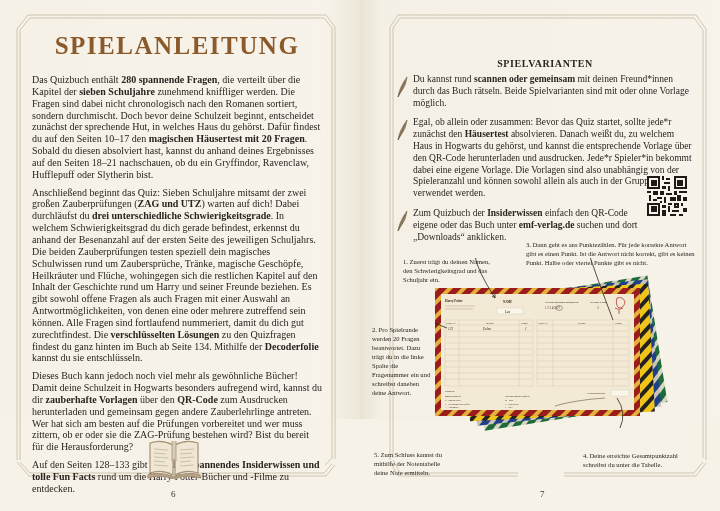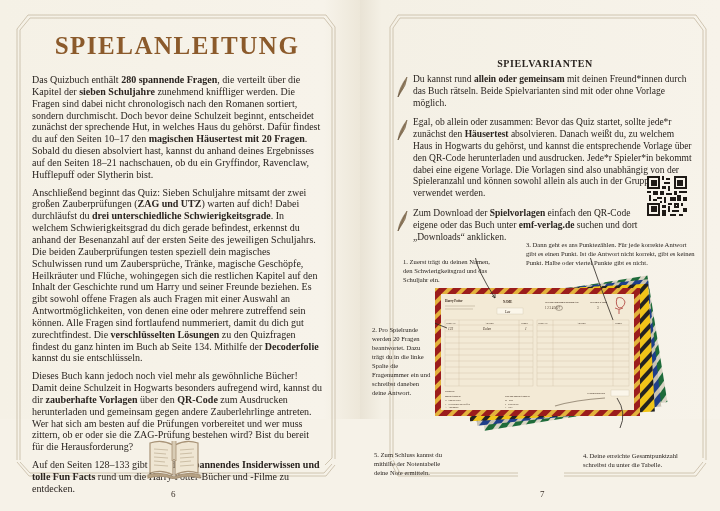--- a/index.html
+++ b/index.html
@@ -103,37 +103,37 @@
     </div>
 
     <div class="content">
       <div class="section-title">SPIELVARIANTEN</div>
 
       <div class="variant">
         <svg class="quill" viewBox="0 0 14 22">
             <path d="M3 21 Q4 12 12 1 Q11 10 6 16 Z" fill="#a08a6c" stroke="#6e5a42" stroke-width="0.6"></path>
             <line x1="3" y1="21" x2="10" y2="5" stroke="#5a4834" stroke-width="0.5"></line>
           </svg>
-        <p class="para"><span>Du kannst rund </span><b>allein oder gemeinsam</b><span> mit deinen Freund*innen durch das Buch rätseln. Beide Spielvarianten sind mit oder ohne Vorlage möglich.</span></p>
+        <p class="para"><span>Du kannst rund </span><b>scannen oder gemeinsam</b><span> mit deinen Freund*innen durch das Buch rätseln. Beide Spielvarianten sind mit oder ohne Vorlage möglich.</span></p>
       </div>
 
       <div class="variant">
         <svg class="quill" viewBox="0 0 14 22">
             <path d="M3 21 Q4 12 12 1 Q11 10 6 16 Z" fill="#a08a6c" stroke="#6e5a42" stroke-width="0.6"></path>
             <line x1="3" y1="21" x2="10" y2="5" stroke="#5a4834" stroke-width="0.5"></line>
           </svg>
         <p class="para"><span>Egal, ob allein oder zusammen: Bevor das Quiz startet, sollte jede*r zunächst den </span><b>Häusertest</b><span> absolvieren. Danach weißt du, zu welchem Haus in Hogwarts du gehörst, und kannst die entsprechende Vorlage über den QR-Code herunterladen und ausdrucken. Jede*r Spieler*in bekommt dabei eine eigene Vorlage. Die Vorlagen sind also unabhängig von der Spieleranzahl und können sowohl allein als auch in der Gruppe verwendet werden.</span></p>
       </div>
 
       <div class="variant" style="width:250px;">
         <svg class="quill" viewBox="0 0 14 22">
             <path d="M3 21 Q4 12 12 1 Q11 10 6 16 Z" fill="#a08a6c" stroke="#6e5a42" stroke-width="0.6"></path>
             <line x1="3" y1="21" x2="10" y2="5" stroke="#5a4834" stroke-width="0.5"></line>
           </svg>
-        <p class="para"><span>Zum Download der </span><b>Spielvorlagen</b><span> einfach den QR-Code eigene oder das Buch unter </span><b>emf-verlag.de</b><span> suchen und dort „Downloads“ anklicken.</span></p>
+        <p class="para"><span>Zum Quizbuch der </span><b>Insiderwissen</b><span> einfach den QR-Code eigene oder das Buch unter </span><b>emf-verlag.de</b><span> suchen und dort „Downloads“ anklicken.</span></p>
       </div>
     </div>
 
     <svg viewBox="0 0 21 21" style="position:absolute;left:287px;top:176px;width:40px;height:40px;" shape-rendering="crispEdges">
       <rect x="0" y="0" width="21" height="21" fill="#f7f3ea"></rect>
       <g fill="#1e1a16">
         <rect x="0" y="0" width="7" height="7"></rect>
           <rect x="1" y="1" width="5" height="5" fill="#f7f3ea"></rect>
           <rect x="2" y="2" width="3" height="3"></rect>
         <rect x="14" y="0" width="7" height="7"></rect>

